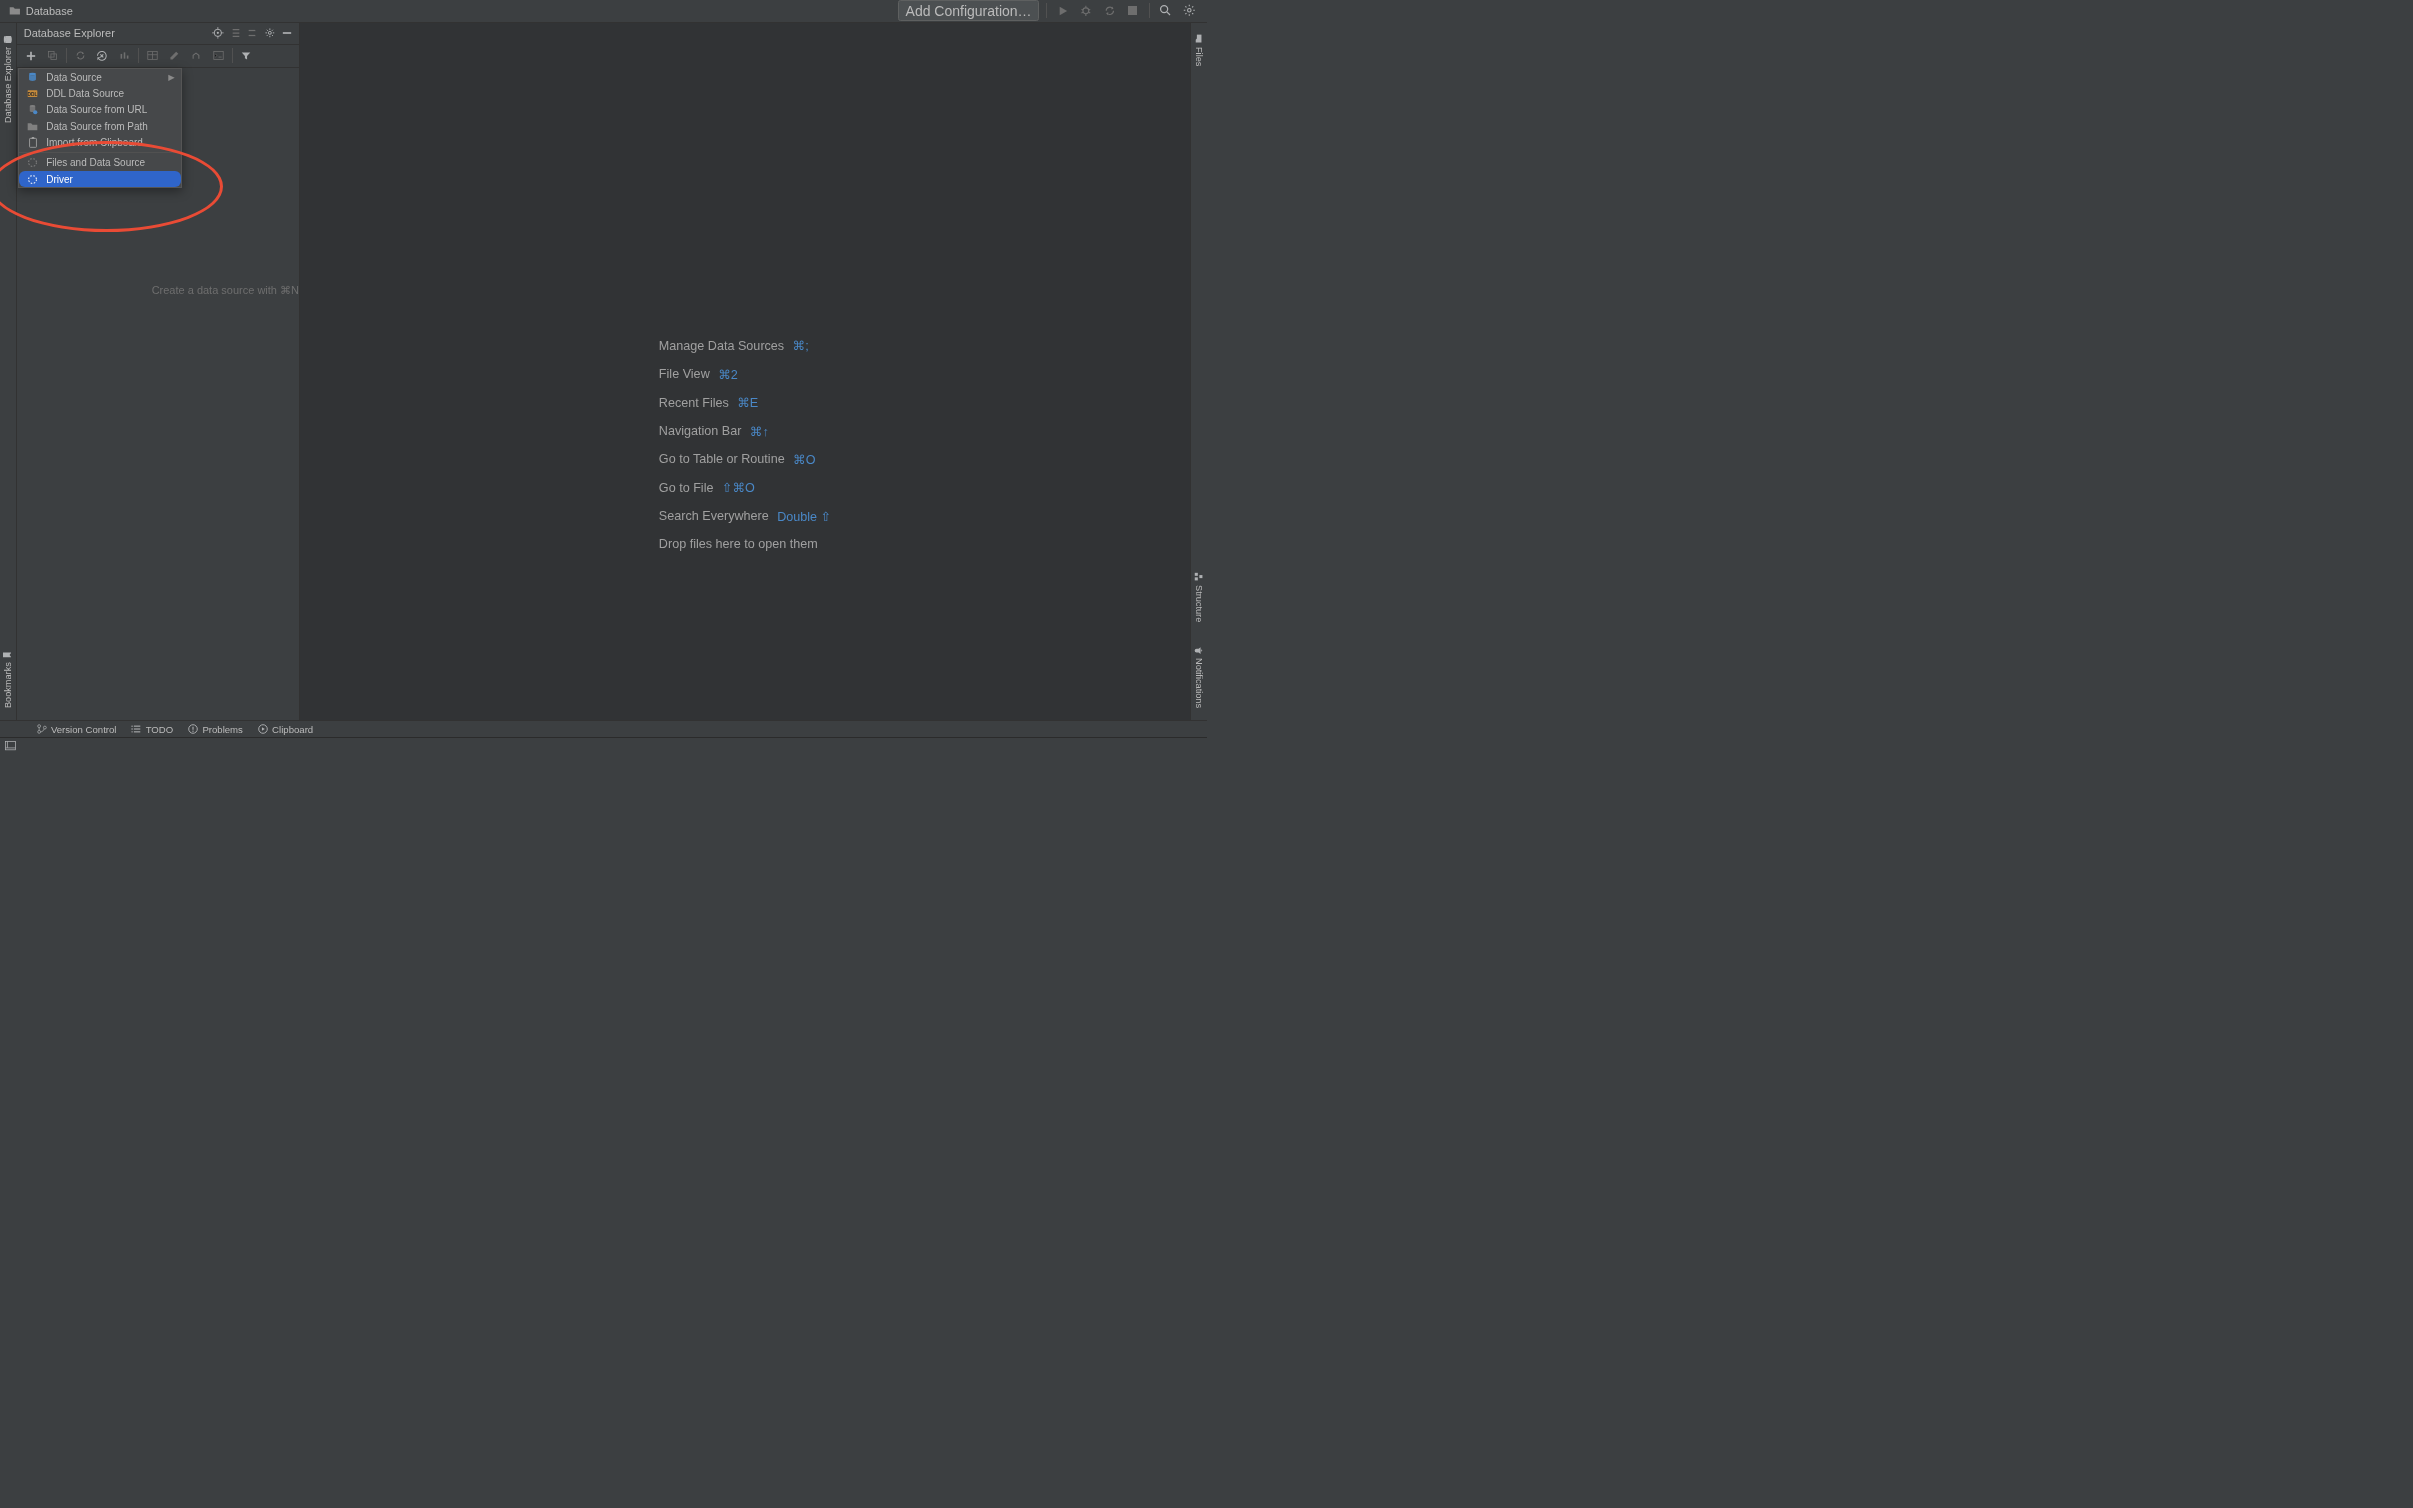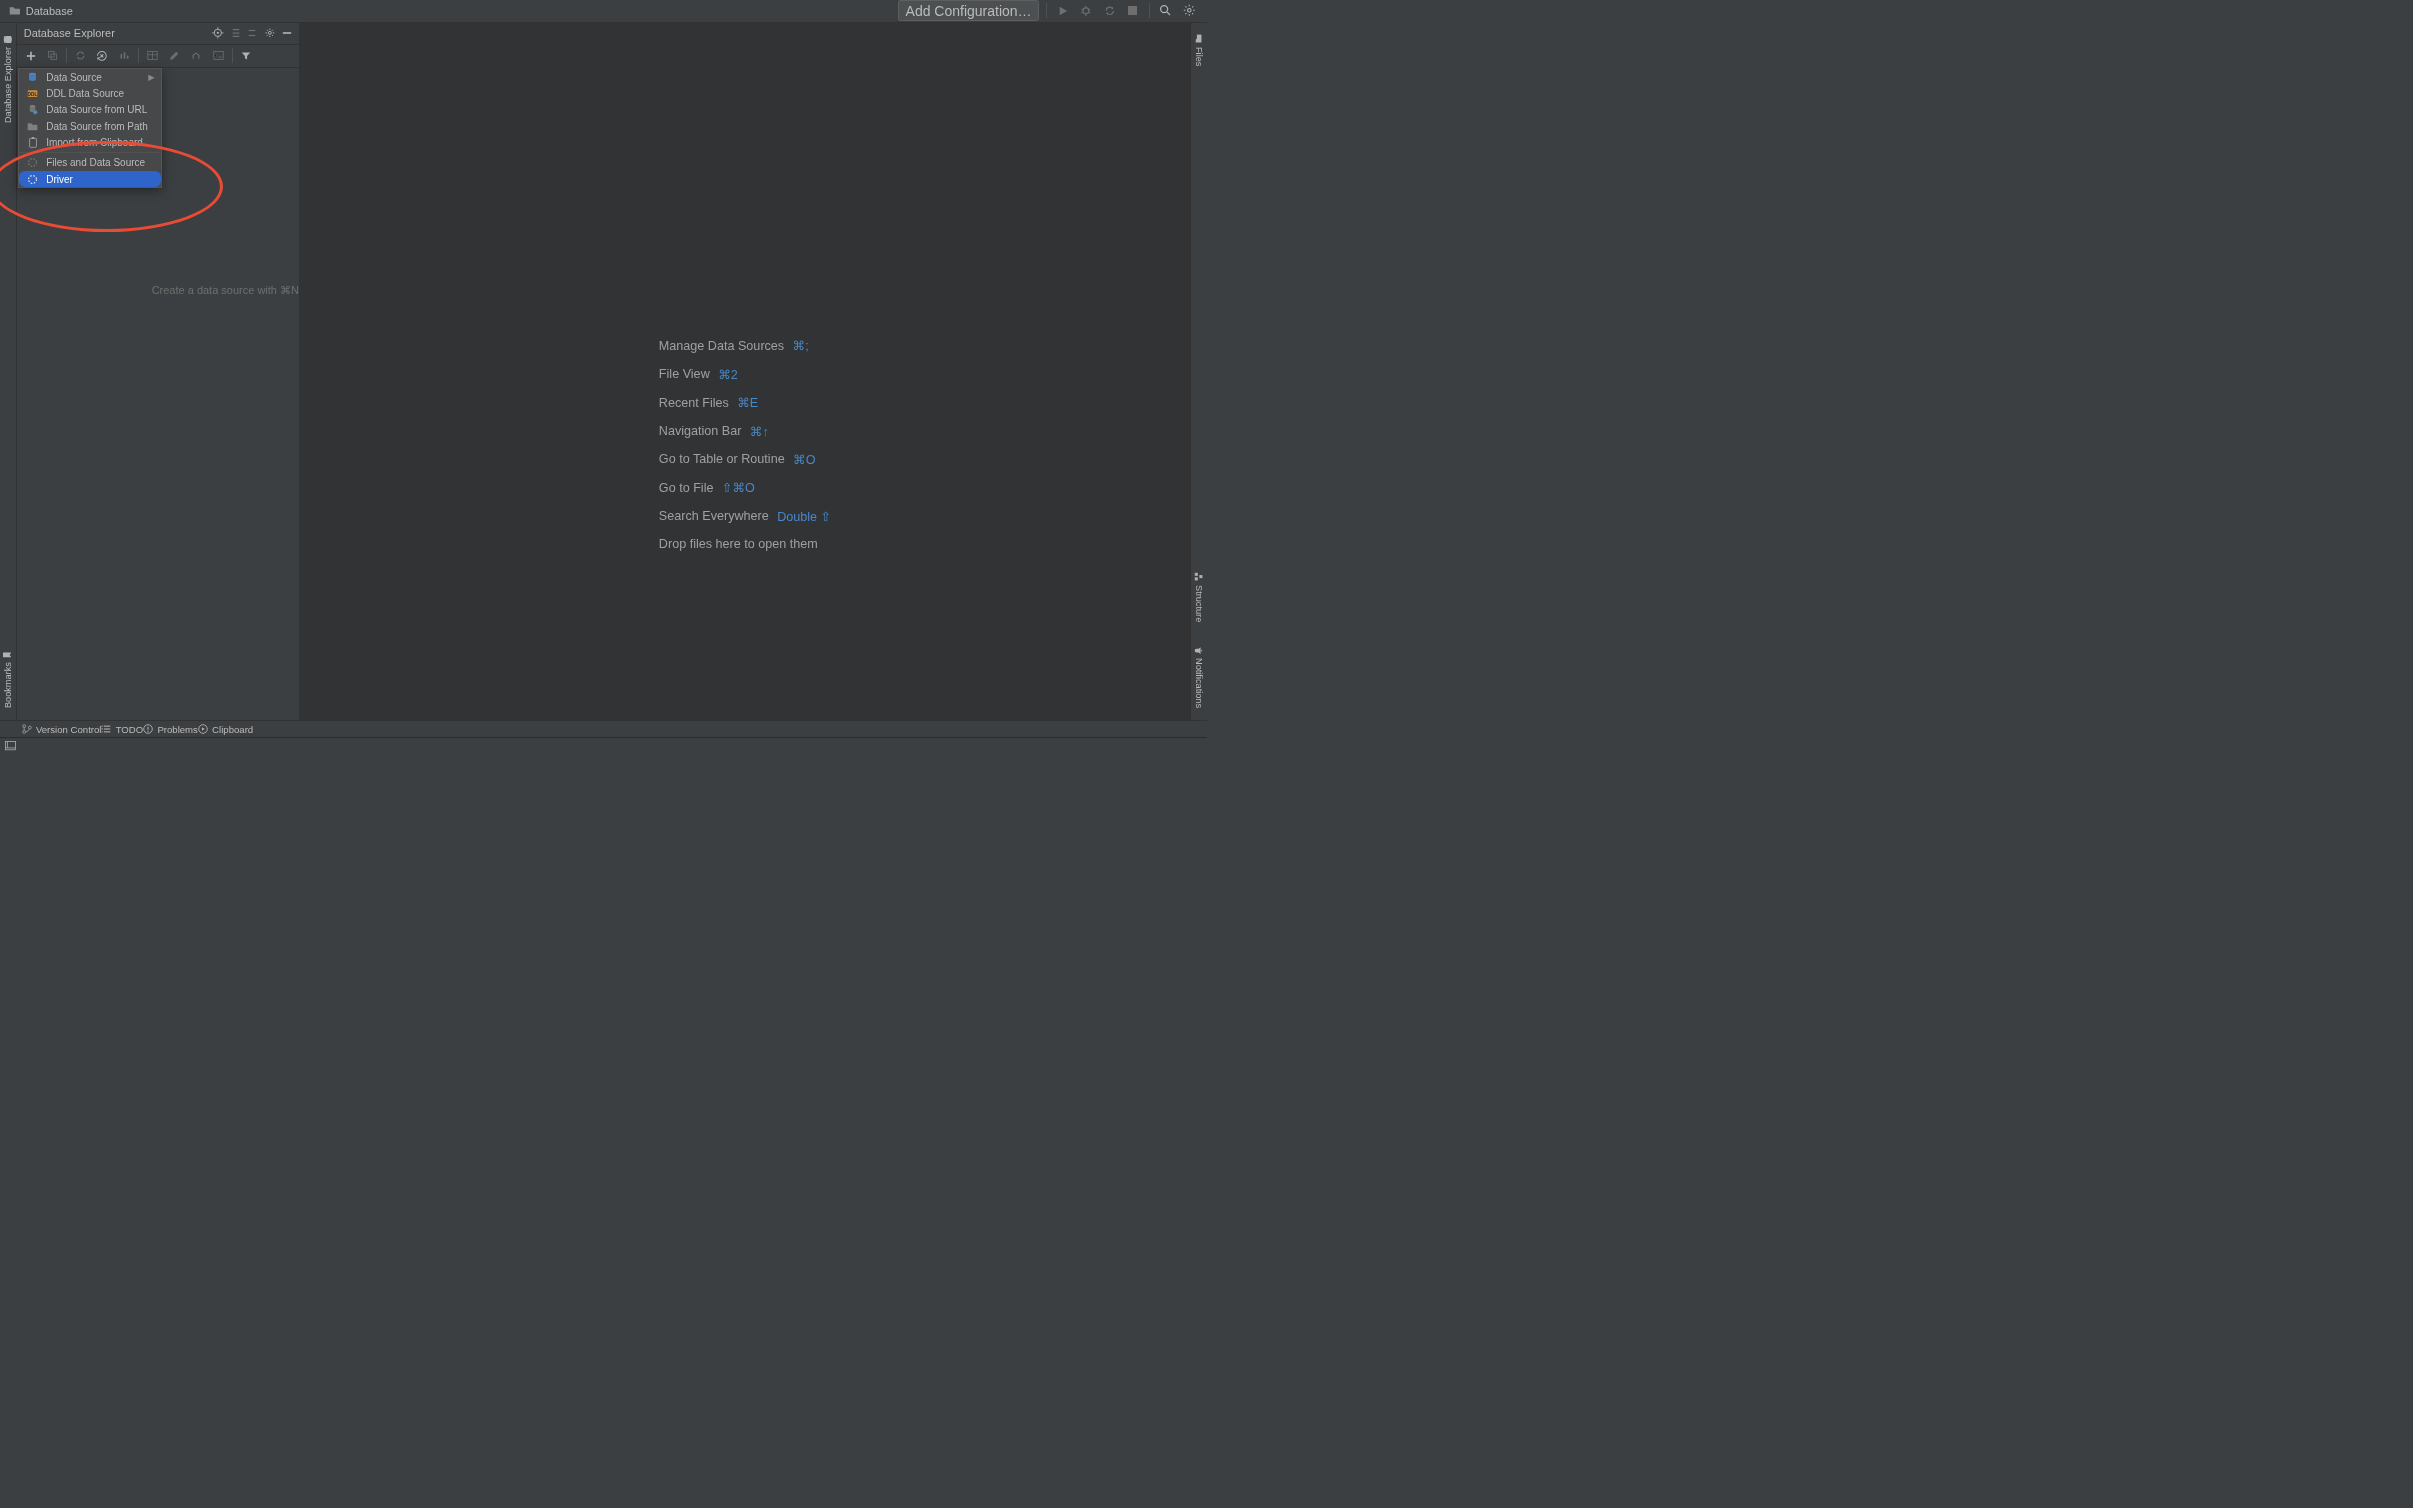--- a/index.html
+++ b/index.html
@@ -72,21 +72,21 @@
 
 .panel-body {
   position:relative; height:calc(100% - 45px);
 }
 .hint-text {
   position:absolute; top:216px; left:0; right:0; text-align:right;
   color:#6e6e6e;
 }
 
 .popup-menu {
-  position:absolute; left:18.4px; top:68px; width:144px;
+  position:absolute; left:18.4px; top:68px; width:164px;
   background:#46484a; border:0.8px solid #555555; box-shadow:0 3.4px 10px rgba(0,0,0,.4);
   z-index:10;
 }
 .menu-item {
   height:16.3px; display:flex; align-items:center; padding:0 6.7px; gap:6.7px;
   color:#bbbbbb; font-size:10px;
 }
 .menu-item .mi-icon { width:13.4px; display:flex; justify-content:center; font-size:10px; }
 .menu-item .mi-arrow { margin-left:auto; color:#8a8a8a; font-size:8.4px; }
 .menu-item.selected { background:#2f65ca; color:#ffffff;border-radius:6px; }
@@ -98,21 +98,21 @@
   display:flex; align-items:center; justify-content:center;
   padding-top:147px;
 }
 .shortcut-list { display:flex; flex-direction:column; gap:13.4px; }
 .shortcut-row { display:flex; align-items:center; gap:8.4px; font-size:12.6px; color:#a0a0a0; }
 .kbd { color:#4a88c7; font-size:12.6px; }
 
 .bottombar {
   position:absolute; left:0; right:0; bottom:17px; height:17px;
   background:#3c3f41; border-top:0.8px solid #323232;
-  display:flex; align-items:center; padding:0 6.7px; text-align:right;
+  display:flex; align-items:center; padding:0 6.7px; gap:15px;text-align:right;
 }
 .bb-item { display:flex; align-items:center; gap:4.2px; font-size:9.6px; color:#bbbbbb; }
 
 .statusbar {
   position:absolute; left:0; right:0; bottom:0; height:17px;
   background:#3c3f41; border-top:0.8px solid #2b2b2b;
   display:flex; align-items:center; padding:0 5px;
 }
 
 .annotation-circle {

